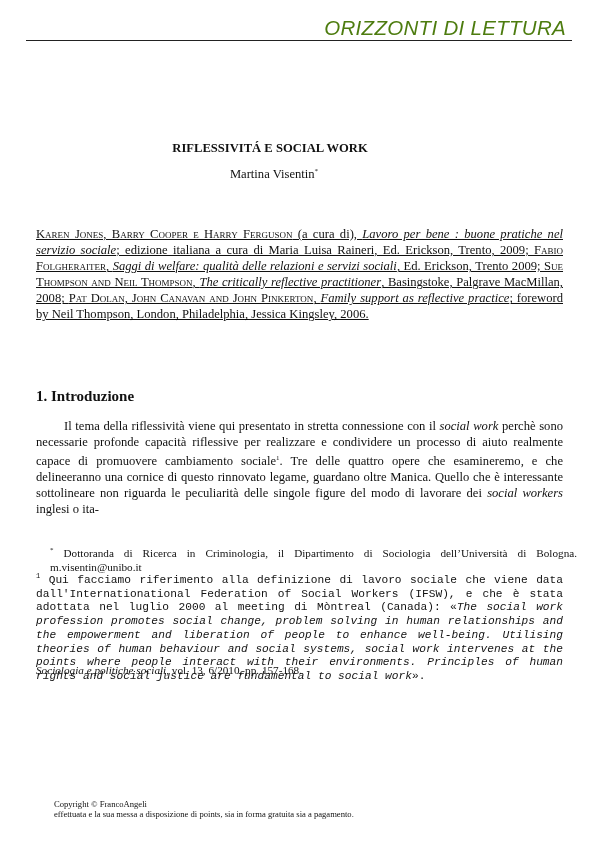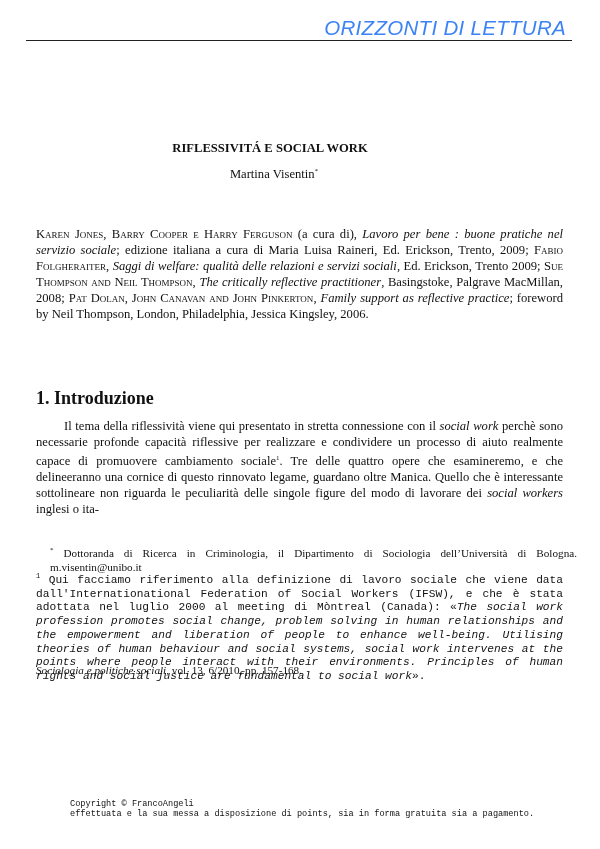--- a/index.html
+++ b/index.html
@@ -5,57 +5,57 @@
   html, body { margin: 0; padding: 0; background: #ffffff; }
   body { width: 600px; height: 849px; position: relative; overflow: hidden; color: #111; }
 
   .running-head {
     position: absolute; left: 26px; top: 14px; width: 546px; height: 26px;
     border-bottom: 1.2px solid #222;
   }
   .running-head .title {
     position: absolute; right: 6px; top: 2px;
     font-family: "Liberation Sans", sans-serif; font-style: italic;
-    font-size: 20.5px; letter-spacing: 0.3px; color: #3b82f6;
+    font-size: 20.5px; letter-spacing: 0.3px; color: #4d7c0f;
   }
 
   .article-title {
     position: absolute; left: 0; width: 540px; top: 141px; text-align: center;
     font-family: "Liberation Serif", serif; font-weight: bold; font-size: 12.6px;
   }
   .author {
     position: absolute; left: 0; width: 548px; top: 167px; text-align: center;
     font-family: "Liberation Serif", serif; font-size: 12.6px;
   }
   sup.mark { font-size: 7px; vertical-align: 5px; }
 
   .block {
     position: absolute; left: 36px; width: 527px;
     font-family: "Liberation Serif", serif; font-size: 12.6px; line-height: 16.1px;
     text-align: justify;
   }
-  .books { top: 226px; }
+  .books { top: 226px; text-decoration: underline; }
   .sc { font-variant: small-caps; }
   i { font-style: italic; }
 
   .section-head {
     position: absolute; left: 36px; top: 388px;
-    font-family: "Liberation Serif", serif; font-weight: bold; font-size: 18px;
+    font-family: "Liberation Serif", serif; font-weight: bold; font-size: 15px;
   }
   .intro { top: 418px; text-indent: 28px; }
 
   .fn { font-size: 11.2px; line-height: 13.7px; }
   .fn1 { top: 530px; }
   .fn2 { top: 570px; font-family: Liberation Mono, monospace; }
   .fnsup { font-size: 7px; vertical-align: 5px; }
   .journal { top: 663px; font-size: 11.2px; line-height: 14px; }
 
   .copyright {
     position: absolute; left: 54px; top: 799px; width: 520px;
-    font-family: Liberation Mono, monospace; font-size: 8.6px; line-height: 10.4px; color: #111; margin-left: 16px;
+    font-family: Liberation Serif, serif; font-size: 8.6px; line-height: 10.4px; color: #111;
   }
   .copyright div { white-space: nowrap; }
 </style>
 </head>
 <body>
 
 <header class="running-head">
   <span class="title">ORIZZONTI DI LETTURA</span>
 </header>
 

